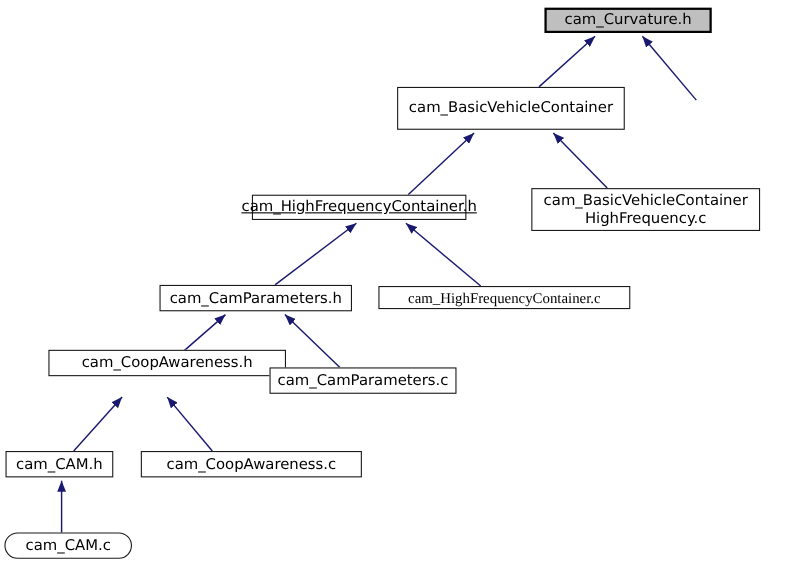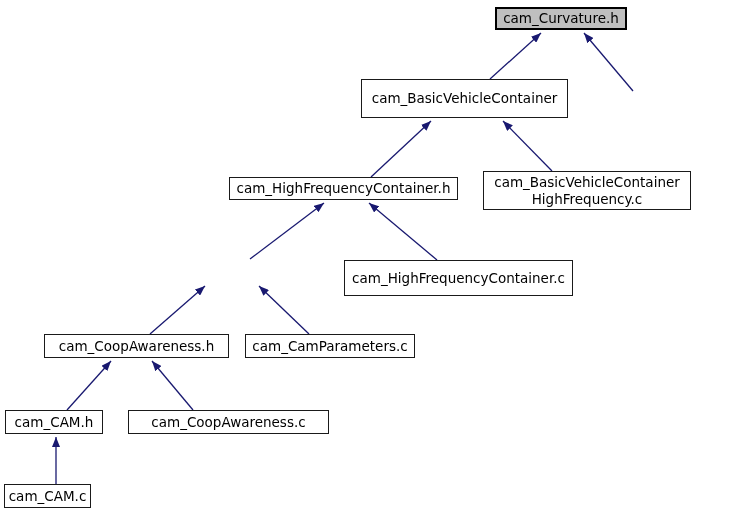--- a/index.html
+++ b/index.html
@@ -64,56 +64,59 @@
       <line x1="250" y1="259" x2="324" y2="203" marker-end="url(#arrow)"></line>
       <line x1="437" y1="260" x2="369" y2="203" marker-end="url(#arrow)"></line>
       <line x1="150" y1="334" x2="205" y2="286" marker-end="url(#arrow)"></line>
       <line x1="309" y1="334" x2="259" y2="286" marker-end="url(#arrow)"></line>
       <line x1="67" y1="410" x2="111" y2="361" marker-end="url(#arrow)"></line>
       <line x1="193" y1="410" x2="152" y2="361" marker-end="url(#arrow)"></line>
       <line x1="56" y1="484" x2="56" y2="437" marker-end="url(#arrow)"></line>
     </g>
   </svg>
 
-  <div class="node highlighted" style="left:495px; top:7px; width:132px; height:23px;text-align:center;">
+  <div class="node highlighted" style="left:495px; top:7px; width:152px; height:23px;text-align:center;">
     <span>cam_Curvature.h</span>
   </div>
 
   <div class="node" style="left:361px; top:79px; width:207px; height:39px;">
     <span>cam_BasicVehicleContainer</span>
   </div>
 
 
-  <div class="node" style="left:229px; top:177px; width:229px; height:23px;">
+  <div class="node" style="left:229px; top:177px; width:195px; height:23px;text-decoration:underline;">
     <span>cam_HighFrequencyContainer.h</span>
   </div>
 
   <div class="node" style="left:483px; top:171px; width:208px; height:39px;">
     <span>cam_BasicVehicleContainer</span>
     <span>HighFrequency.c</span>
   </div>
 
+  <div class="node" style="left:145px; top:259px; width:175px; height:24px;">
+    <span>cam_CamParameters.h</span>
+  </div>
 
-  <div class="node" style="left:344px; top:260px; width:229px; height:36px;">
+  <div class="node" style="left:344px; top:260px; width:229px; height:21px;font-family:Liberation Serif, serif;">
     <span>cam_HighFrequencyContainer.c</span>
   </div>
 
-  <div class="node" style="left:44px; top:334px; width:185px; height:24px;">
+  <div class="node" style="left:44px; top:318px; width:216px; height:24px;">
     <span>cam_CoopAwareness.h</span>
   </div>
 
   <div class="node" style="left:245px; top:334px; width:170px; height:24px;">
     <span>cam_CamParameters.c</span>
   </div>
 
   <div class="node" style="left:5px; top:410px; width:98px; height:24px;">
     <span>cam_CAM.h</span>
   </div>
 
   <div class="node" style="left:128px; top:410px; width:201px; height:24px;">
     <span>cam_CoopAwareness.c</span>
   </div>
 
-  <div class="node" style="left:4px; top:484px; width:87px; height:24px;">
+  <div class="node" style="left:4px; top:484px; width:116px; height:24px;border-radius:12px;">
     <span>cam_CAM.c</span>
   </div>
 
 </div>
 
 </body></html>

